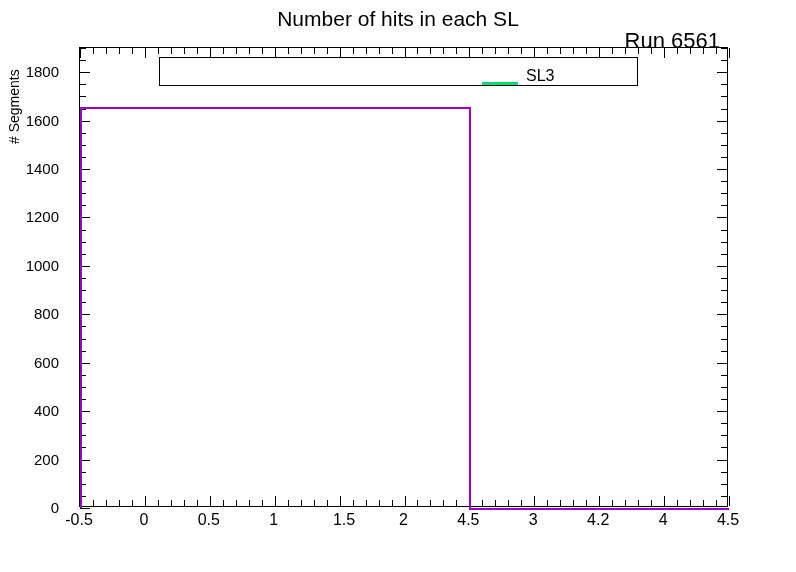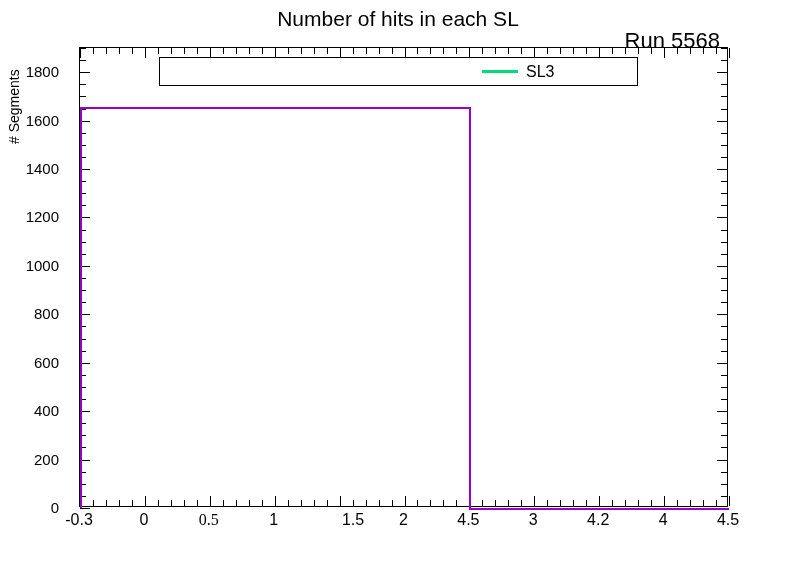--- a/index.html
+++ b/index.html
@@ -129,21 +129,21 @@
     white-space: nowrap;
   }
 </style>
 </head>
 <body>
 
 <div id="canvas">
 
   <div class="abs" id="plot-title">Number of hits in each SL</div>
 
-  <div class="abs" id="run-label">Run 5568</div>
+  <div class="abs" id="run-label">Run 6561</div>
 
   <div class="abs" id="y-axis-title"># Segments</div>
 
 
   <div class="abs" id="frame">
     <div id="ticks-layer">
         <div class="tick ytick-major" style="top: 460px;"></div>
         <div class="tick ytick-major-r" style="top: 460px;"></div>
         <div class="tick ytick-minor" style="top: 448px;"></div>
         <div class="tick ytick-minor-r" style="top: 448px;"></div>
@@ -355,33 +355,33 @@
       <div class="ylab" style="top: 403.158px;">400</div>
       <div class="ylab" style="top: 354.737px;">600</div>
       <div class="ylab" style="top: 306.316px;">800</div>
       <div class="ylab" style="top: 257.895px;">1000</div>
       <div class="ylab" style="top: 209.474px;">1200</div>
       <div class="ylab" style="top: 161.053px;">1400</div>
       <div class="ylab" style="top: 112.632px;">1600</div>
       <div class="ylab" style="top: 64.2105px;">1800</div>
     </div>
   <div id="x-labels-layer">
-      <div class="xlab" style="left: 79px;">-0.3</div>
+      <div class="xlab" style="left: 79px;">-0.5</div>
       <div class="xlab" style="left: 143.9px;">0</div>
-      <div class="xlab" style="left: 208.8px; font-family: Liberation Serif, serif;">0.5</div>
+      <div class="xlab" style="left: 208.8px;">0.5</div>
       <div class="xlab" style="left: 273.7px;">1</div>
-      <div class="xlab" style="left: 353px;">1.5</div>
+      <div class="xlab" style="left: 344px;">1.5</div>
       <div class="xlab" style="left: 403.5px;">2</div>
       <div class="xlab" style="left: 468.4px;">4.5</div>
       <div class="xlab" style="left: 533.3px;">3</div>
       <div class="xlab" style="left: 598.2px;">4.2</div>
       <div class="xlab" style="left: 663.1px;">4</div>
       <div class="xlab" style="left: 728px;">4.5</div>
     </div>
 
   <div class="abs" id="legend">
-      <div class="legend-entry" style="left: 322px;">
+      <div class="legend-entry" style="left: 322px; align-items: flex-end;">
         <div class="legend-swatch" style="background: rgb(0, 221, 119);"></div>
         <div class="legend-text">SL3</div>
       </div>
     </div>
 
 </div>
 
 </body></html>

